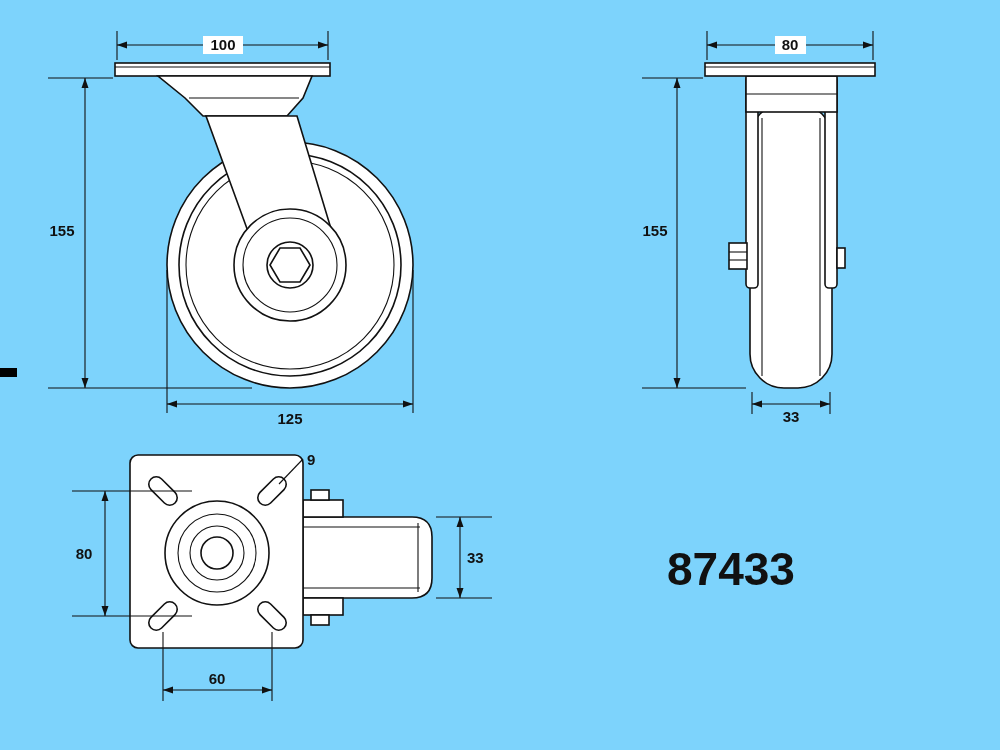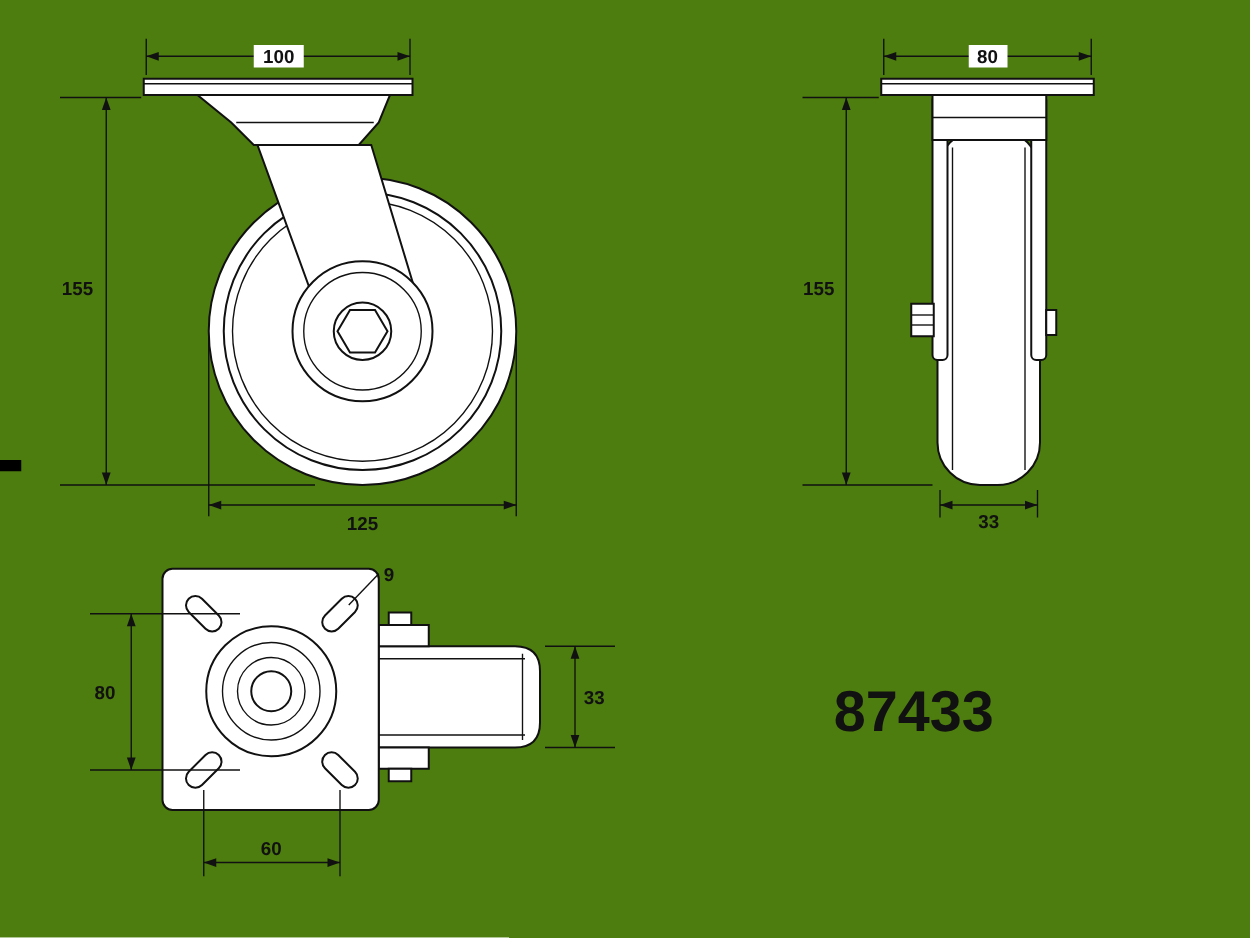--- a/index.html
+++ b/index.html
@@ -1,16 +1,16 @@
 <!DOCTYPE html>
 <html><head>
 <meta charset="utf-8">
 <style>
   html,body{margin:0;padding:0;background:#fff;}
-  .sheet{position:relative;width:1000px;height:750px;background:#4d7c0f;overflow:hidden;
+  .sheet{position:relative;width:1000px;height:750px;background:#7dd3fc;overflow:hidden;
          font-family:"Liberation Sans",sans-serif;}
   svg{display:block;}
   .ln   {stroke:#111111;stroke-width:1.6;fill:none;}
   .thin {stroke:#111111;stroke-width:1.1;fill:none;}
   .fillw{stroke:#111111;stroke-width:1.6;fill:#ffffff;}
   .dim  {stroke:#111111;stroke-width:1.1;fill:none;}
   .arr  {fill:#111111;stroke:none;}
   .dimtxt{font-family:"Liberation Sans",sans-serif;font-size:15px;font-weight:bold;fill:#111111;}
   .pn   {font-family:"Liberation Sans",sans-serif;font-size:46px;font-weight:bold;fill:#111111;}
 </style>

